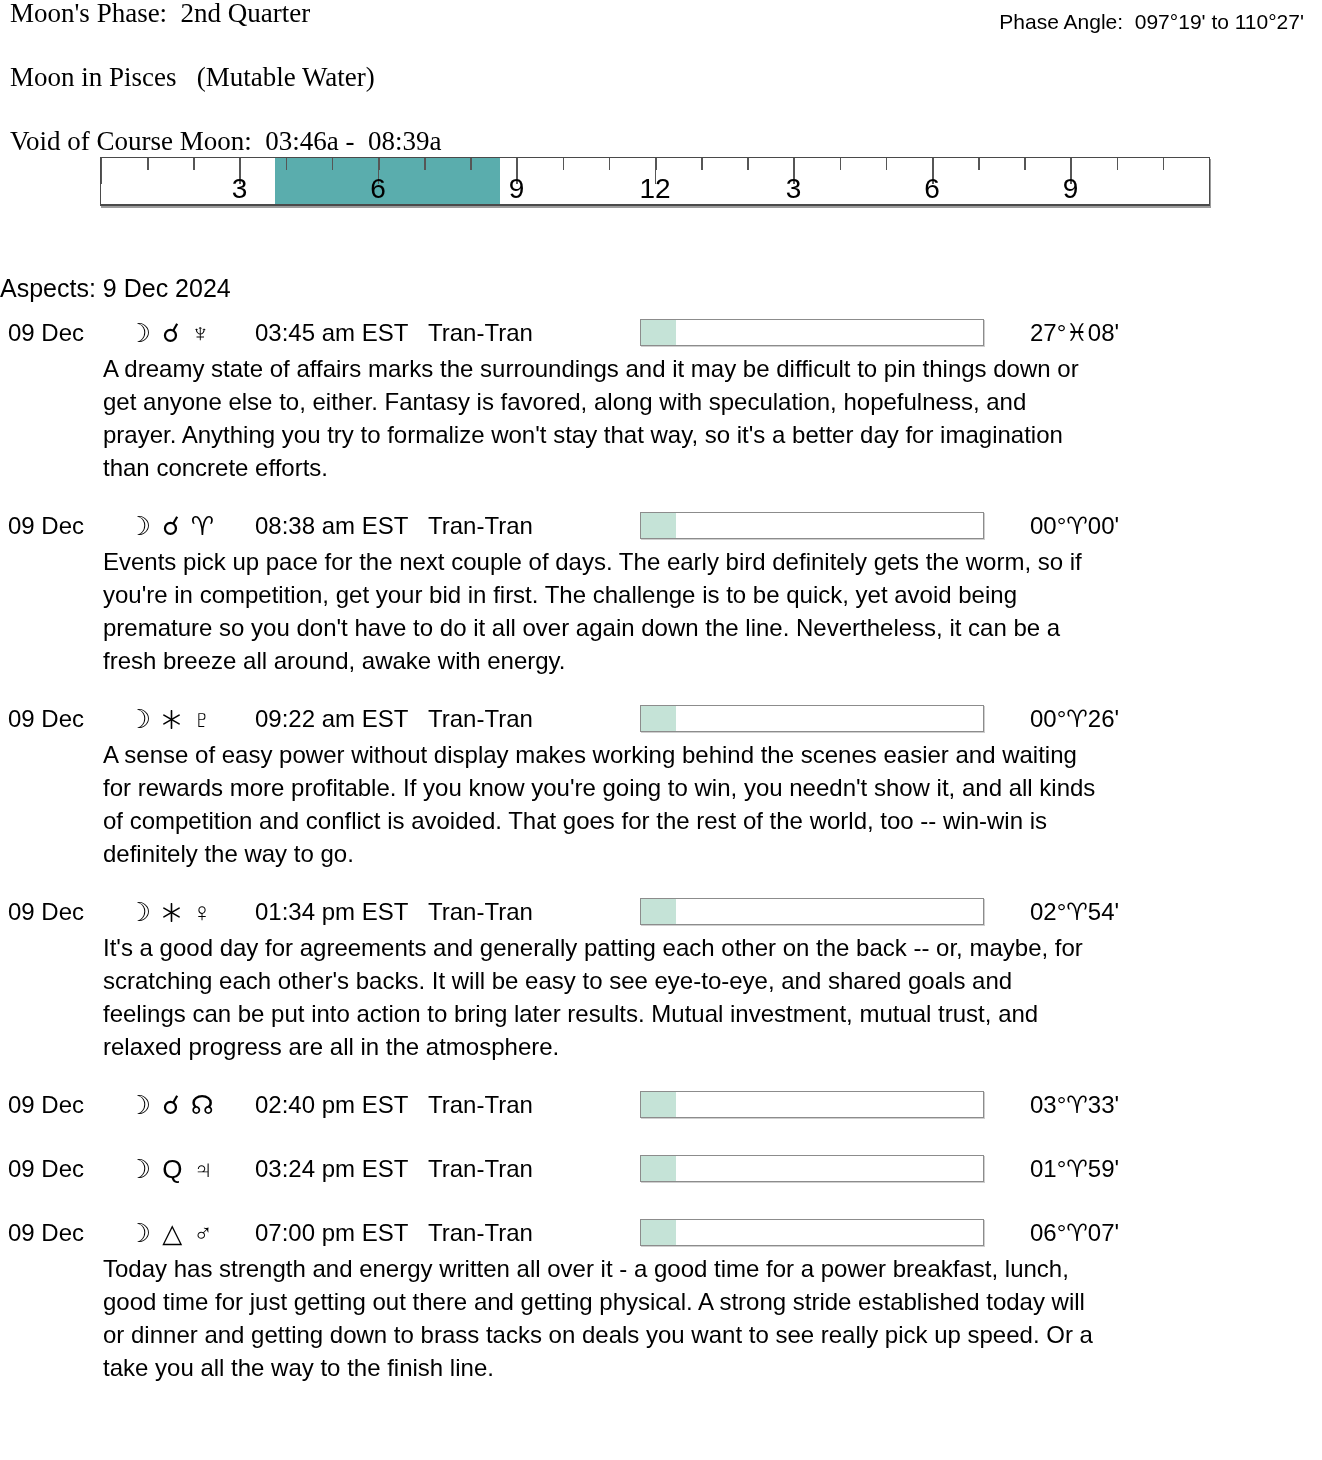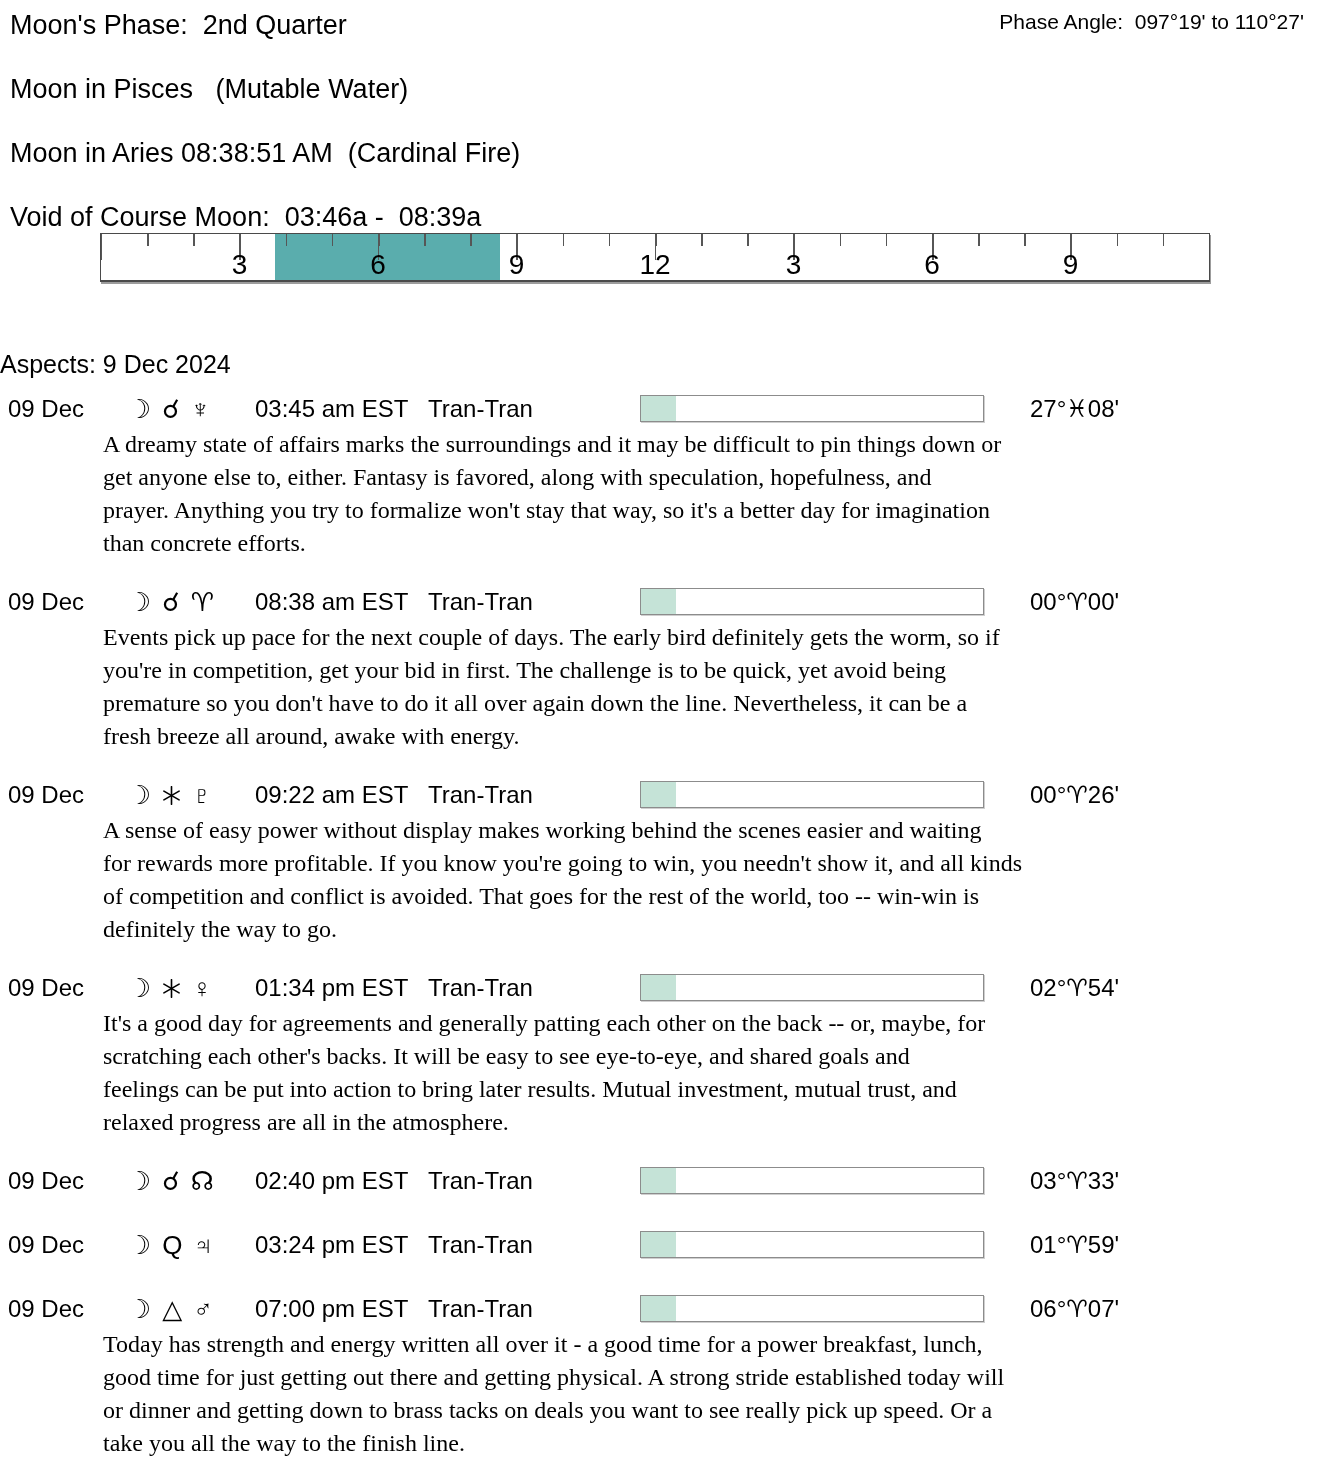--- a/index.html
+++ b/index.html
@@ -1,20 +1,20 @@
 <!DOCTYPE html>
 <html><head>
 <meta charset="utf-8">
 <style>
   html,body{margin:0;padding:0;background:#fff;}
   .page{position:relative;width:1322px;height:1460px;overflow:hidden;background:#fff;color:#000;
         font-family:"Liberation Sans","DejaVu Sans",sans-serif;}
 
   
-  .header{padding-top:12px;}
+  .header{font-family:Liberation Serif, serif;}
   .hdr-line{white-space:pre;font-size:27px;line-height:27px;margin:0 0 37px 10px;}
   .hdr-line.last{margin-bottom:0;}
   .phase-angle{position:absolute;top:10px;right:18px;font-size:21px;white-space:pre;}
 
   
   .timeline{position:relative;margin:2px 0 0 100px;width:1108px;height:46px;
             border:2px solid #4a4a4a;border-width:1px 1px 2px 1px;
             box-shadow:1px 2px 0 #9c9c9c;background:#fff;}
   .voc-highlight{position:absolute;top:0;bottom:0;left:15.69%;width:20.36%;background:#5aadad;}
   .ticks-h{position:absolute;top:0;left:0;right:0;height:12px;
@@ -34,33 +34,32 @@
   .a-syms{left:128px;font-size:26px;line-height:28px;}
   .a-syms .sym{margin-right:11px;}
   .a-syms svg{vertical-align:-1px;margin-right:11px;}
   .a-time{left:255px;}
   .a-type{left:428px;text-align:right;}
   .a-bar{left:640px;top:0;width:342px;height:25px;border:1px solid #8c8c8c;background:#fff;
          box-shadow:1px 1px 0 #cfcfcf;}
   .a-fill{display:block;height:100%;background:#c5e3d7;}
   .a-deg{left:1030px;}
   .para{margin:5px 0 0 103px;font-size:24px;line-height:33px;}
-  .para div{white-space:pre;font-family:Liberation Serif, serif;}
+  .para div{white-space:pre;}
 </style>
 </head>
 <body>
 
 <div class="page">
 
   <div class="phase-angle">Phase Angle:  097°19' to 110°27'</div>
 
   <div class="header">
     <div class="hdr-line">Moon's Phase:  2nd Quarter</div>
     <div class="hdr-line">Moon in Pisces   (Mutable Water)</div>
-    <div class="hdr-line">Moon in Aries 08:38:51 AM  (Cardinal Fire)</div>
     <div class="hdr-line last">Void of Course Moon:  03:46a -  08:39a</div>
   </div>
 
   <div class="timeline">
     <div class="voc-highlight"></div>
     <div class="ticks-h"></div>
     <div class="ticks-3h"></div>
     <span class="tl-label" style="left:12.5%">3</span>
     <span class="tl-label" style="left:25%">6</span>
     <span class="tl-label" style="left:37.5%">9</span>

